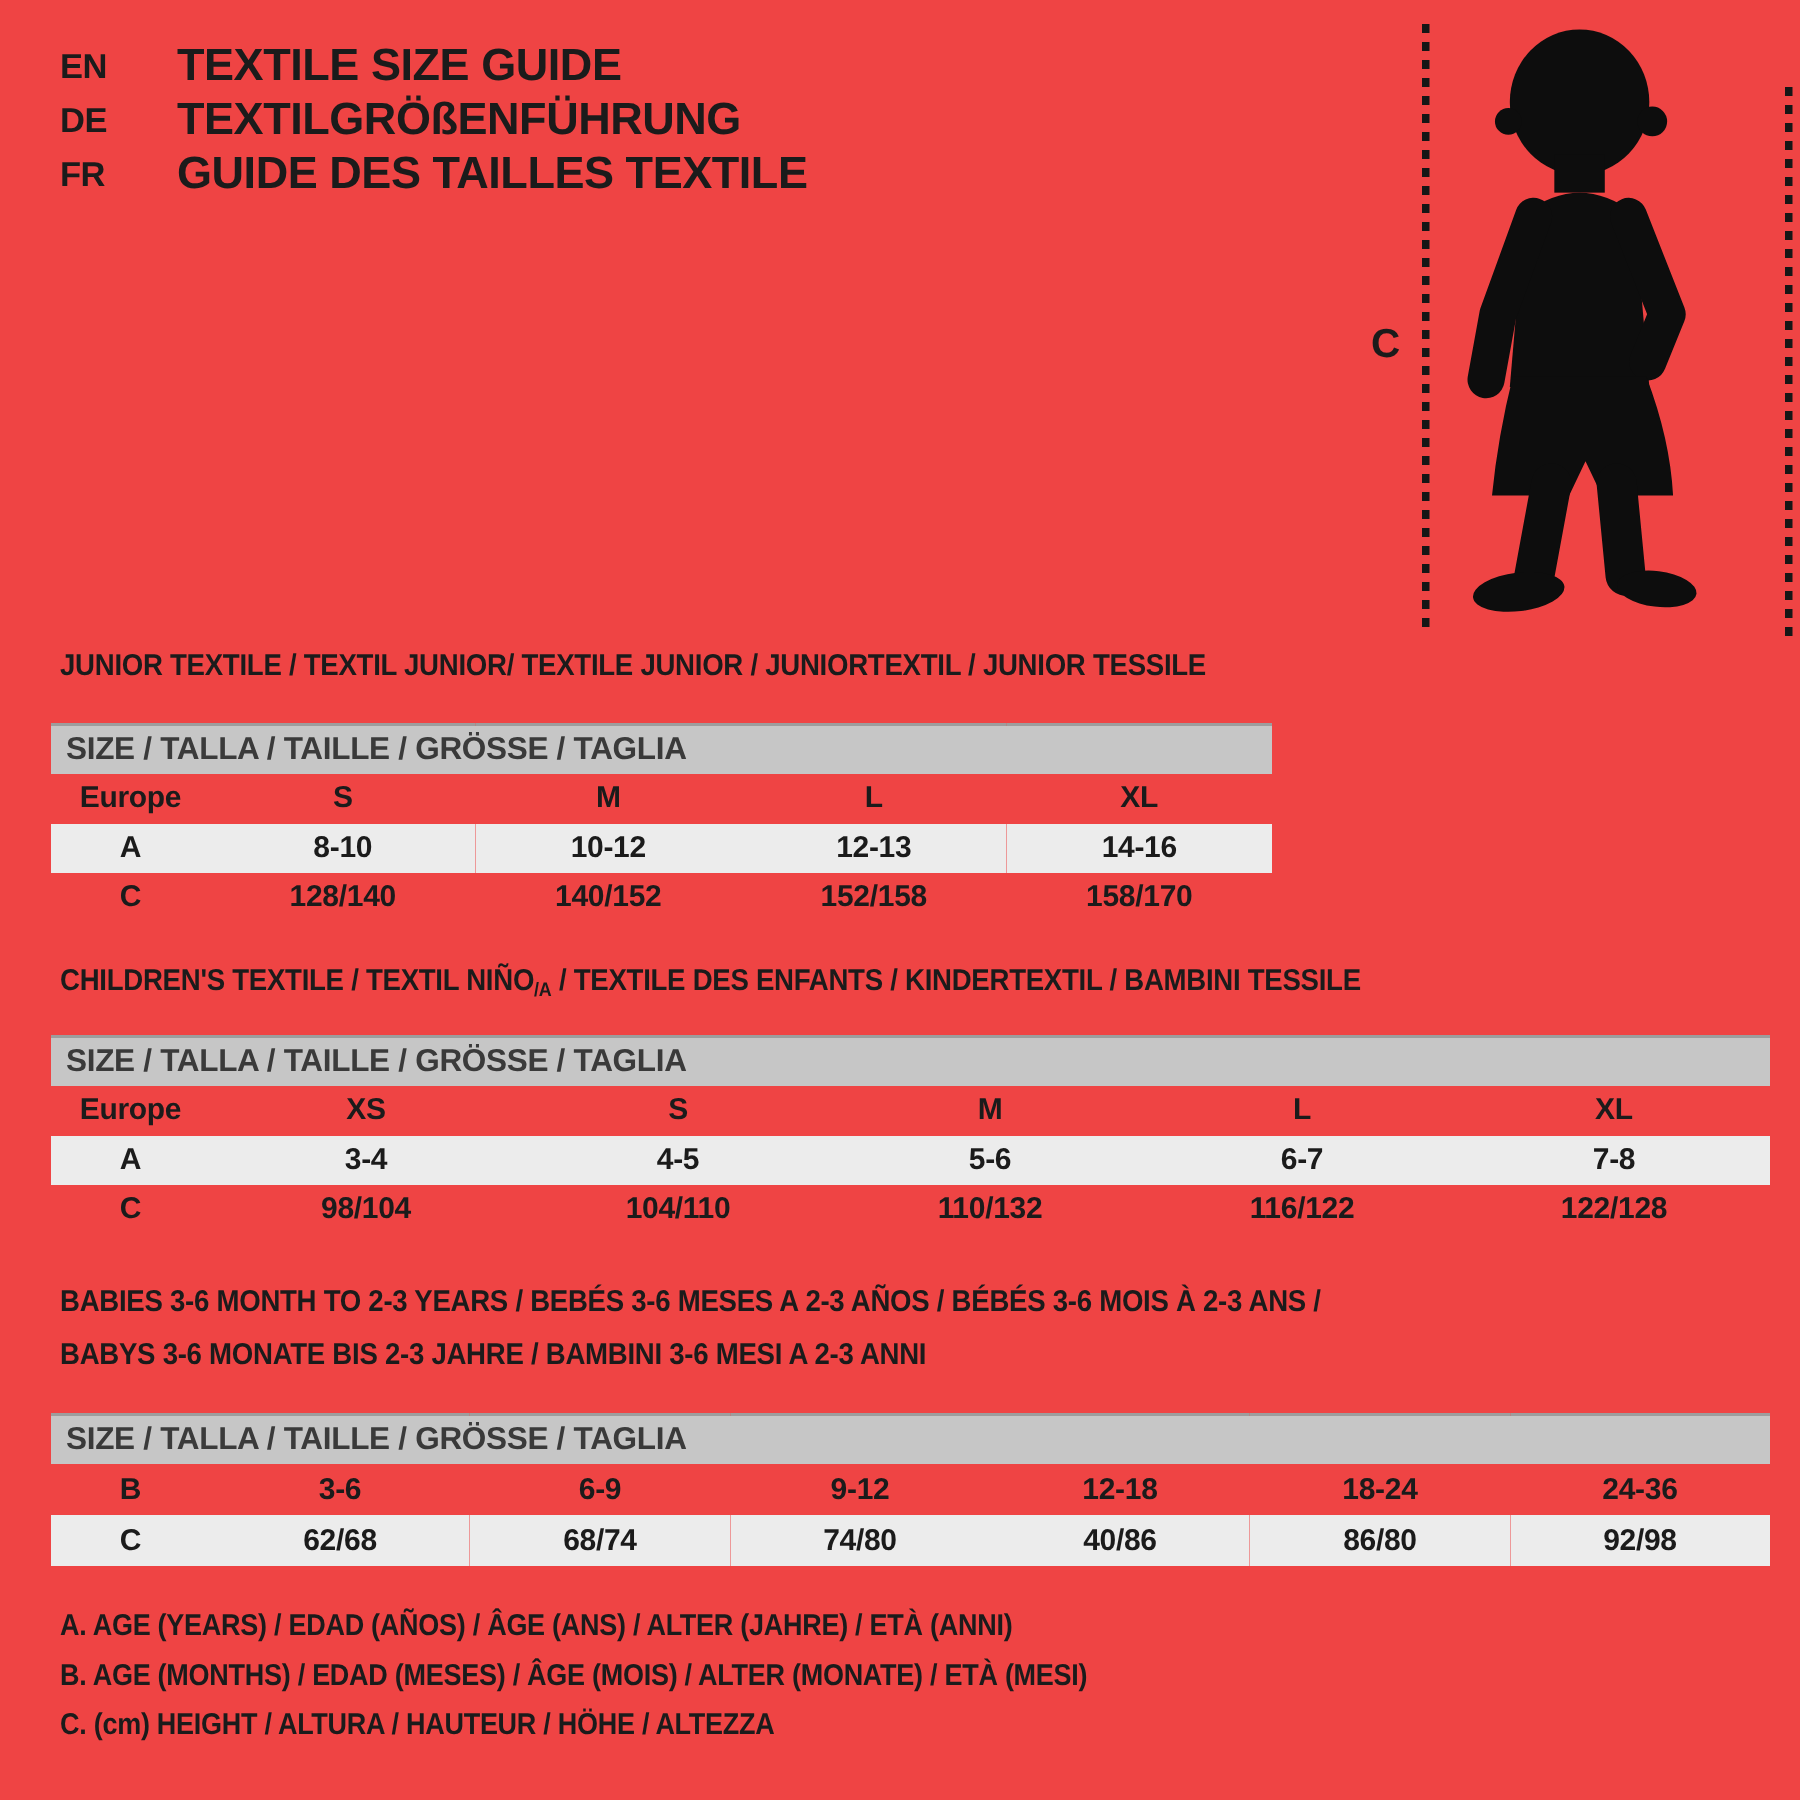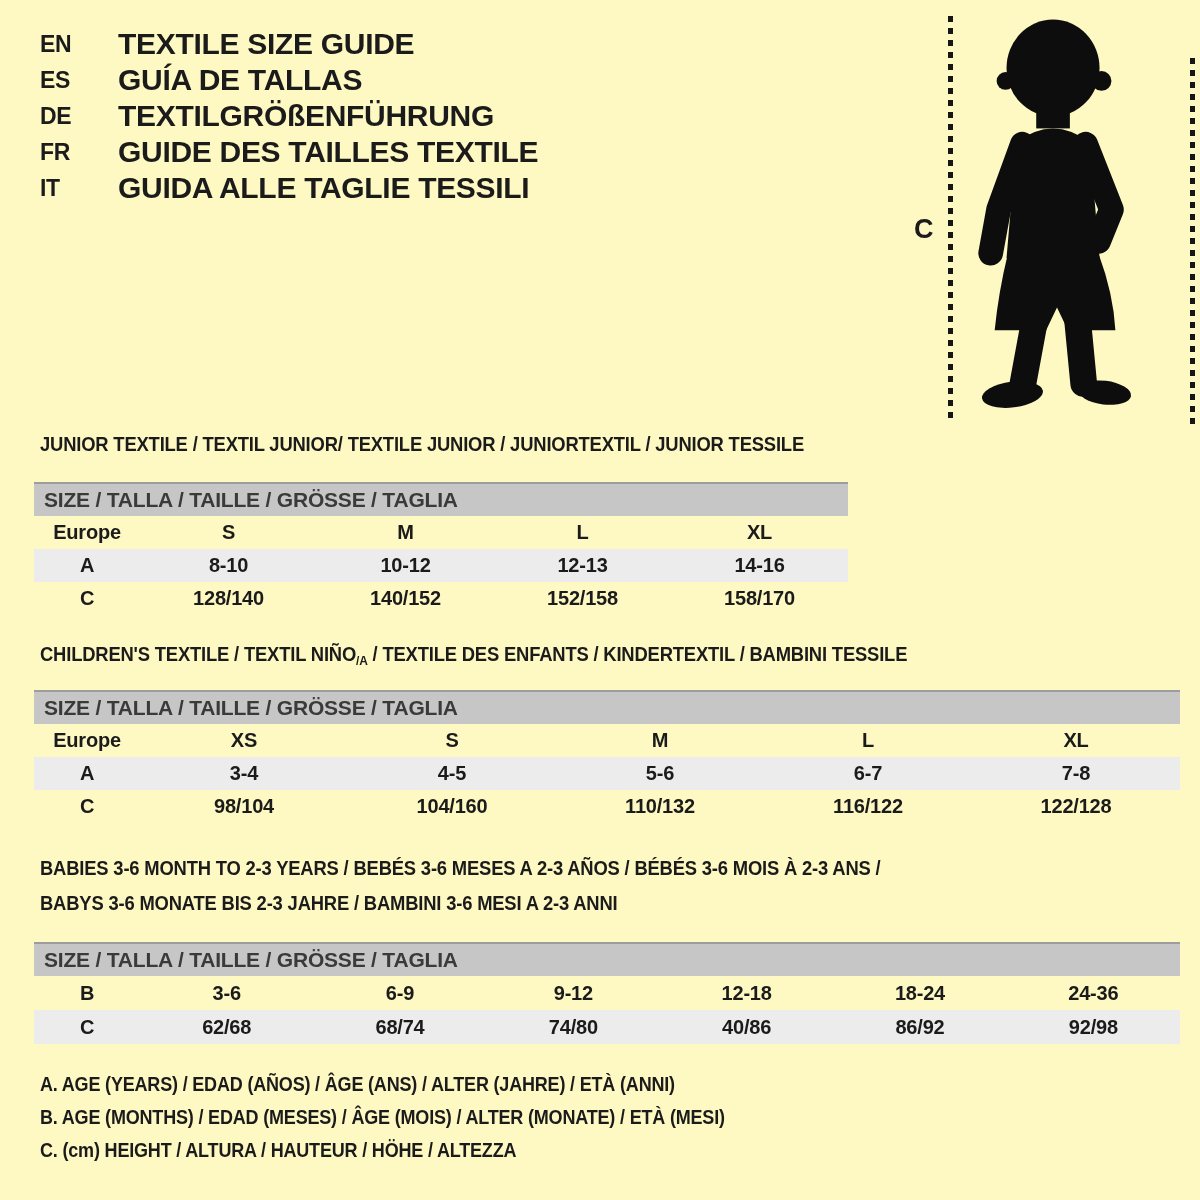--- a/index.html
+++ b/index.html
@@ -1,17 +1,17 @@
 <!DOCTYPE html>
 <html><head>
 <meta charset="utf-8">
 <style>
   html,body{margin:0;padding:0;background:#ffffff;}
   .canvas{
-    position:relative;width:1200px;height:1200px;background:#fef9c3;overflow:hidden;
+    position:relative;width:1200px;height:1200px;background:#ef4444;overflow:hidden;
     font-family:"Liberation Sans","DejaVu Sans",sans-serif;color:#1b1b1b;
   }
   
   .lang-block{position:absolute;left:40px;top:26px;}
   .lang-row{display:flex;height:36px;align-items:center;}
   .lang-code{width:78px;font-size:23px;font-weight:bold;letter-spacing:-0.3px;}
   .lang-label{font-size:30px;font-weight:bold;letter-spacing:-0.3px;white-space:nowrap;}
   
   .measure-line{
     position:absolute;width:5px;
@@ -49,36 +49,28 @@
 </style>
 </head>
 <body>
 
 <div class="canvas">
 
   <div class="lang-block">
     <div class="lang-row">
       <span class="lang-code">EN</span>
       <span class="lang-label">TEXTILE SIZE GUIDE</span>
-    </div>
-    <div class="lang-row">
-      <span class="lang-code">ES</span>
-      <span class="lang-label">GUÍA DE TALLAS</span>
     </div>
     <div class="lang-row">
       <span class="lang-code">DE</span>
       <span class="lang-label">TEXTILGRÖßENFÜHRUNG</span>
     </div>
     <div class="lang-row">
       <span class="lang-code">FR</span>
       <span class="lang-label">GUIDE DES TAILLES TEXTILE</span>
-    </div>
-    <div class="lang-row">
-      <span class="lang-code">IT</span>
-      <span class="lang-label">GUIDA ALLE TAGLIE TESSILI</span>
     </div>
   </div>
 
   <div class="measure-line main"></div>
   <span class="measure-label">C</span>
   <svg class="silhouette" width="188" height="404" viewBox="0 0 190 405" xmlns="http://www.w3.org/2000/svg">
     <g fill="#0d0d0d" stroke="none">
       <ellipse cx="91" cy="53" rx="47" ry="49"></ellipse>
       <circle cx="43" cy="66" r="9"></circle>
       <circle cx="140" cy="66" r="10"></circle>
@@ -160,21 +152,21 @@
         <td class="lbl">A</td>
         <td>3-4</td>
         <td>4-5</td>
         <td>5-6</td>
         <td>6-7</td>
         <td>7-8</td>
       </tr>
       <tr class="row">
         <td class="lbl">C</td>
         <td>98/104</td>
-        <td>104/160</td>
+        <td>104/110</td>
         <td>110/132</td>
         <td>116/122</td>
         <td>122/128</td>
       </tr>
     </tbody>
   </table>
 
   <div class="section-title" style="top:857px;">BABIES 3-6 MONTH TO 2-3 YEARS / BEBÉS 3-6 MESES A 2-3 AÑOS / BÉBÉS 3-6 MOIS À 2-3 ANS /</div>
   <div class="section-title" style="top:892px;">BABYS 3-6 MONATE BIS 2-3 JAHRE / BAMBINI 3-6 MESI A 2-3 ANNI</div>
   <table class="size-table" style="left:34px;top:942px;width:1146px;">
@@ -199,21 +191,21 @@
         <td>12-18</td>
         <td>18-24</td>
         <td>24-36</td>
       </tr>
       <tr class="row-tall stripe">
         <td class="lbl">C</td>
         <td>62/68</td>
         <td>68/74</td>
         <td>74/80</td>
         <td>40/86</td>
-        <td>86/92</td>
+        <td>86/80</td>
         <td>92/98</td>
       </tr>
     </tbody>
   </table>
 
   <div class="legend-line" style="top:1073px;">A. AGE (YEARS) / EDAD (AÑOS) / ÂGE (ANS) / ALTER (JAHRE) / ETÀ (ANNI)</div>
   <div class="legend-line" style="top:1106px;">B. AGE (MONTHS) / EDAD (MESES) / ÂGE (MOIS) / ALTER (MONATE) / ETÀ (MESI)</div>
   <div class="legend-line" style="top:1139px;">C. (cm) HEIGHT / ALTURA / HAUTEUR / HÖHE / ALTEZZA</div>
 
 </div>

